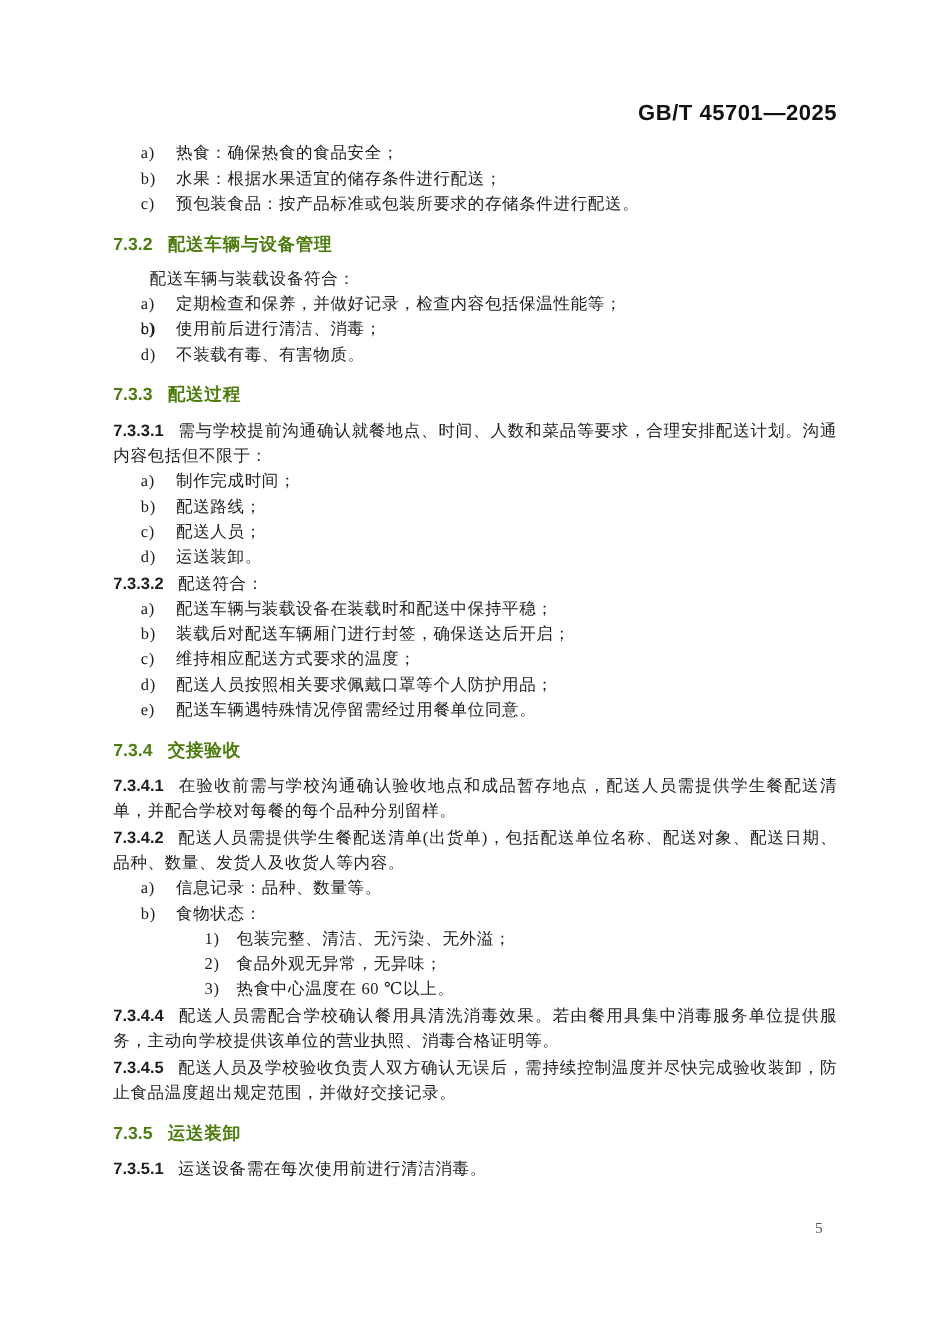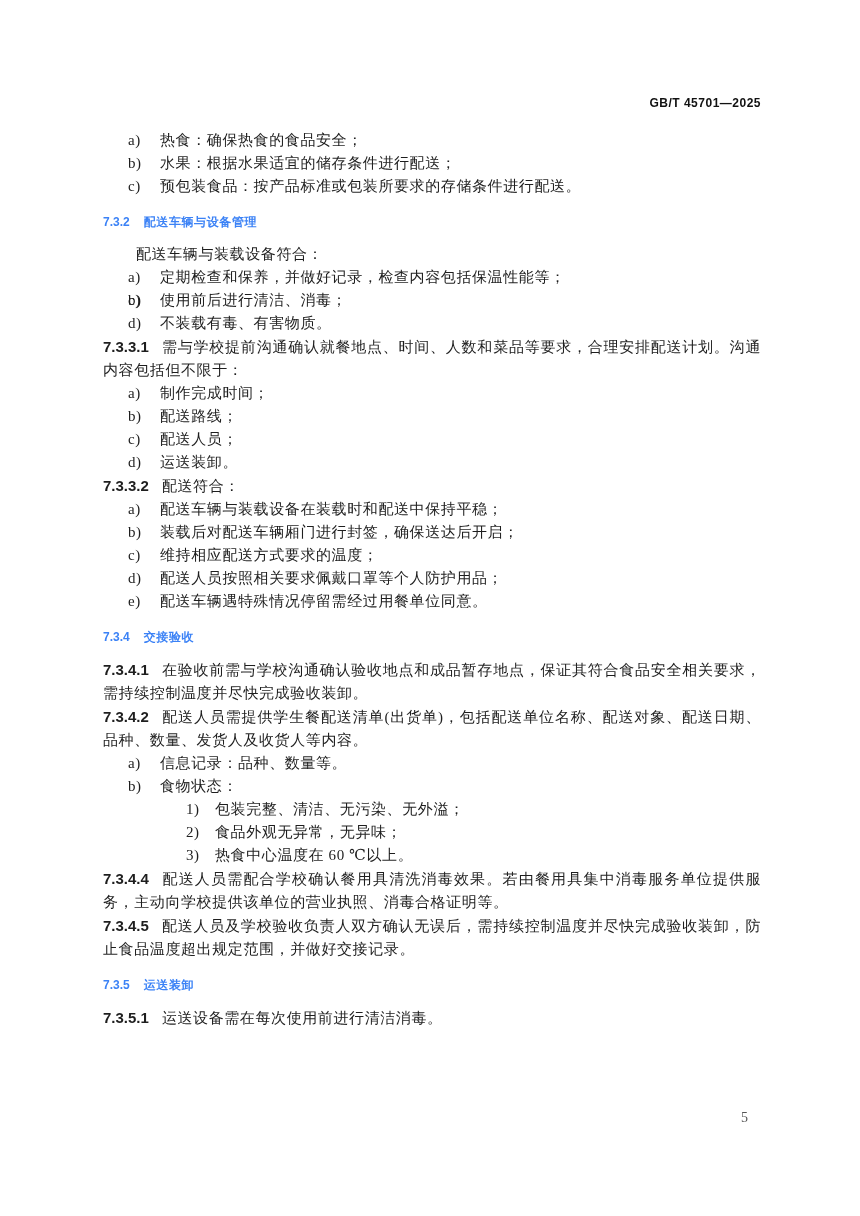--- a/index.html
+++ b/index.html
@@ -17,32 +17,32 @@
     width: 658px;
     font-family: "Liberation Serif", "DejaVu Serif", serif;
     font-size: 15px;
     line-height: 23px;
     letter-spacing: 0.6px;
   }
   .doc-header {
     text-align: right;
     font-family: "Liberation Sans", "DejaVu Sans", sans-serif;
     font-weight: bold;
-    font-size: 12px;
+    font-size: 20px;
     letter-spacing: 0.5px;
     color: #111111;
     margin-bottom: 14px;
   }
   .h {
     font-family: "Liberation Sans", "DejaVu Sans", sans-serif;
     font-weight: bold;
-    font-size: 12px;
+    font-size: 16px;
     letter-spacing: 0.6px;
     margin: 13px 0 9px 0;
-    color: #3b82f6;
+    color: #4d7c0f;
   }
   .h .hnum { margin-right: 14px; letter-spacing: 0; }
   .p { margin: 0; text-align: justify; }
   .indent { text-indent: 33px; }
   .pnum {
     font-family: "Liberation Sans", "DejaVu Sans", sans-serif;
     font-weight: bold;
     letter-spacing: 0;
     margin-right: 13px;
   }
@@ -94,20 +94,23 @@
     </div>
     <div class="li">
       <span class="mk">c)</span>
       <span>使用前后进行清洁、消毒；</span>
     </div>
     <div class="li">
       <span class="mk">d)</span>
       <span>不装载有毒、有害物质。</span>
     </div>
 
+    <div class="h">
+      <span class="hnum">7.3.3</span><span>配送过程</span>
+    </div>
 
     <p class="p">
       <span class="pnum">7.3.3.1</span><span>需与学校提前沟通确认就餐地点、时间、人数和菜品等要求，合理安排配送计划。沟通内容包括但不限于：</span>
     </p>
 
     <div class="li">
       <span class="mk">a)</span>
       <span>制作完成时间；</span>
     </div>
     <div class="li">
@@ -146,21 +149,21 @@
     <div class="li">
       <span class="mk">e)</span>
       <span>配送车辆遇特殊情况停留需经过用餐单位同意。</span>
     </div>
 
     <div class="h">
       <span class="hnum">7.3.4</span><span>交接验收</span>
     </div>
 
     <p class="p">
-      <span class="pnum">7.3.4.1</span><span>在验收前需与学校沟通确认验收地点和成品暂存地点，保证其符合食品安全相关要求，需持续控制温度并尽快完成验收装卸。</span>
+      <span class="pnum">7.3.4.1</span><span>在验收前需与学校沟通确认验收地点和成品暂存地点，配送人员需提供学生餐配送清单，并配合学校对每餐的每个品种分别留样。</span>
     </p>
     <p class="p">
       <span class="pnum">7.3.4.2</span><span>配送人员需提供学生餐配送清单(出货单)，包括配送单位名称、配送对象、配送日期、品种、数量、发货人及收货人等内容。</span>
     </p>
 
     <div class="li">
       <span class="mk">a)</span>
       <span>信息记录：品种、数量等。</span>
     </div>
     <div class="li">

